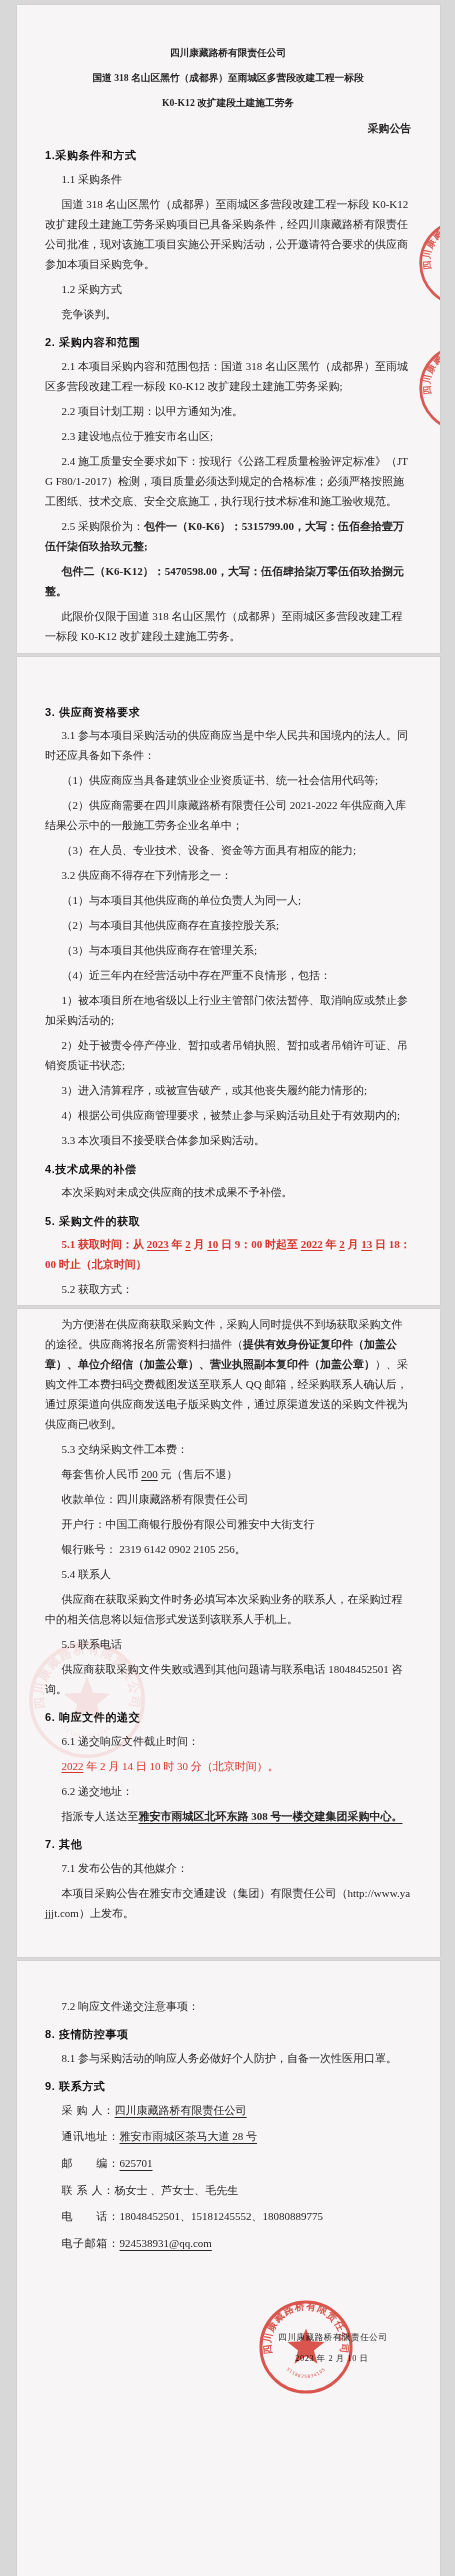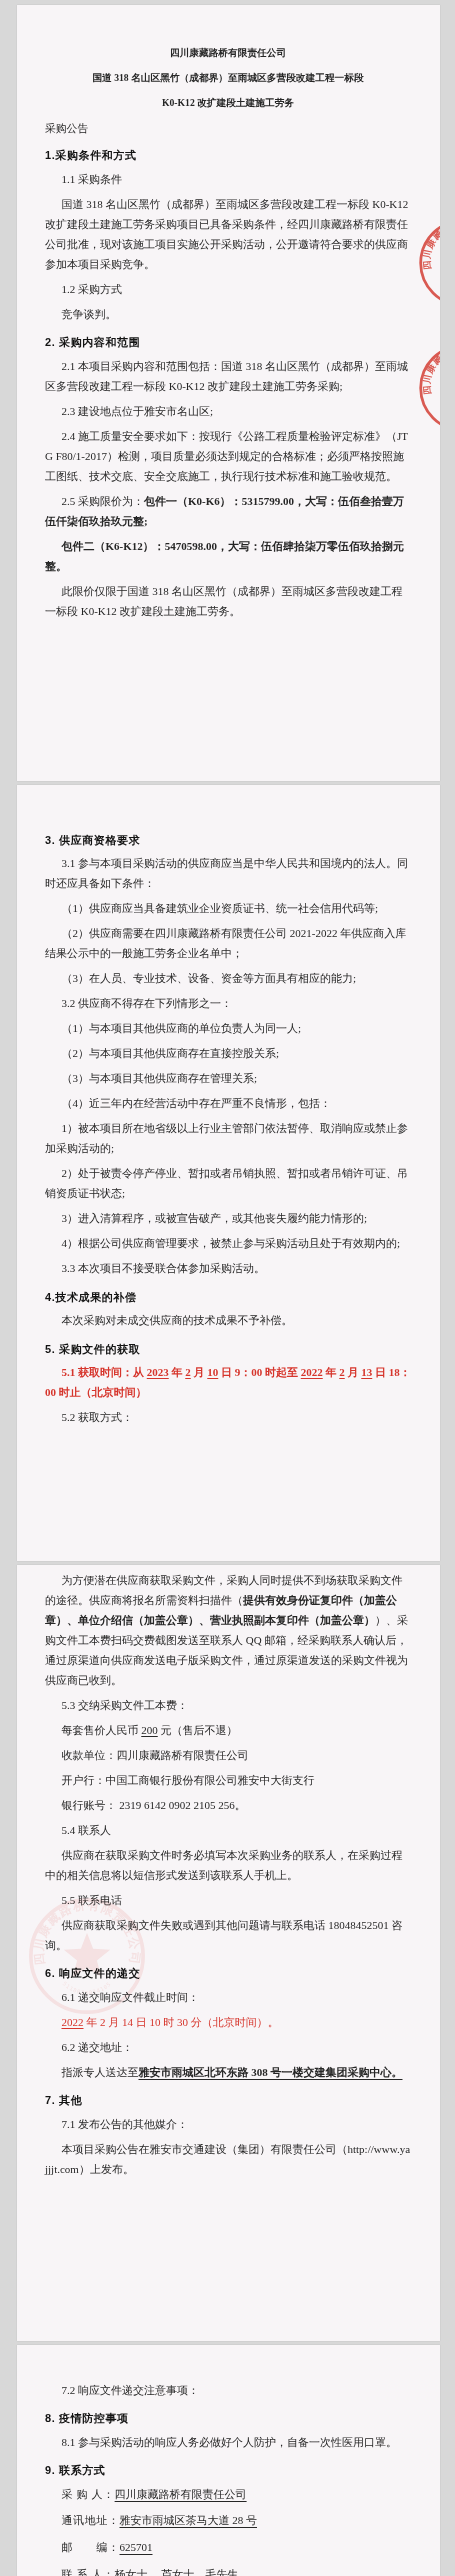--- a/index.html
+++ b/index.html
@@ -6,35 +6,35 @@
   body{
     width:456px;
     background:#d8d8d8;
     font-family:"Liberation Serif","DejaVu Serif",serif;
     color:#262626;
   }
   .wrap{padding:4.6px 0 0 0;}
   .page{
     position:relative;
     width:423px;
-    height:776px;
+    height:648px;
     margin:0 auto 4px auto;
     background:#f8f5f7;
     box-sizing:border-box;
     padding:0 28.5px;
     overflow:hidden;
     box-shadow:0 0 1.1px rgba(0,0,0,.18);
   }
   .page.p1{padding-top:40px;}
   .page.p2{padding-top:48px;}
   .page.p3{}
   .page.p4{padding-top:30px;}
 
   .t1{ text-align:center; font-weight:bold; font-size:9.7px; line-height:16px; margin:0 0 9px 0;}
-  .t4{ text-align:left; font-weight:normal; font-size:10.8px; line-height:17px; margin:2.3px 0 8px 0;}
+  .t4{ text-align:right; font-weight:bold; font-size:10.8px; line-height:17px; margin:2.3px 0 8px 0;}
 
   .h{
     font-family:"Liberation Sans","DejaVu Sans",sans-serif;
     font-weight:bold;
     font-size:11px;
     color:#141414;
     letter-spacing:0.6px;
     margin:11.4px 0 5.7px 0;
     line-height:15px;
   }
@@ -90,20 +90,21 @@
     <div class="t4">采购公告</div>
 
     <div class="h">1.采购条件和方式</div>
     <p class="body">1.1 采购条件</p>
     <p class="body">国道 318 名山区黑竹（成都界）至雨城区多营段改建工程一标段 K0-K12 改扩建段土建施工劳务采购项目已具备采购条件，经四川康藏路桥有限责任公司批准，现对该施工项目实施公开采购活动，公开邀请符合要求的供应商参加本项目采购竞争。</p>
     <p class="body">1.2 采购方式</p>
     <p class="body">竞争谈判。</p>
 
     <div class="h">2. 采购内容和范围</div>
     <p class="body">2.1 本项目采购内容和范围包括：国道 318 名山区黑竹（成都界）至雨城区多营段改建工程一标段 K0-K12 改扩建段土建施工劳务采购;</p>
+    <p class="body">2.2 项目计划工期：以甲方通知为准。</p>
     <p class="body">2.3 建设地点位于雅安市名山区;</p>
     <p class="body">2.4 施工质量安全要求如下：按现行《公路工程质量检验评定标准》（JTG F80/1-2017）检测，项目质量必须达到规定的合格标准；必须严格按照施工图纸、技术交底、安全交底施工，执行现行技术标准和施工验收规范。</p>
     <p class="body"><span>2.5 采购限价为：</span><span class="b">包件一（K0-K6）：5315799.00，大写：伍佰叁拾壹万伍仟柒佰玖拾玖元整;</span></p>
     <p class="body b">包件二（K6-K12）：5470598.00，大写：伍佰肆拾柒万零伍佰玖拾捌元整。</p>
     <p class="body">此限价仅限于国道 318 名山区黑竹（成都界）至雨城区多营段改建工程一标段 K0-K12 改扩建段土建施工劳务。</p>
 
     <svg class="stamp seal-edge-1" viewBox="0 0 200 200">
       <defs>
         <path id="ringA" d="M 30,112 A 72,72 0 1 1 170,112"></path>
         <path id="numA" d="M 52,136 A 56,56 0 0 0 148,136"></path>

